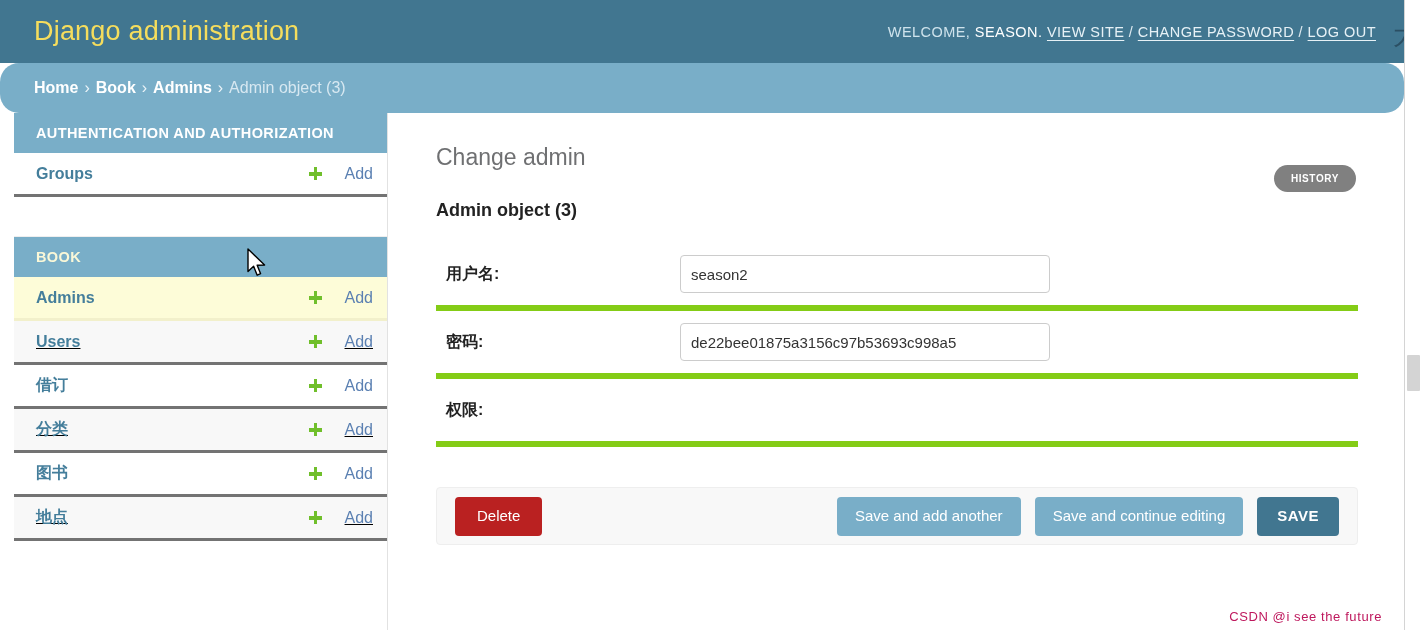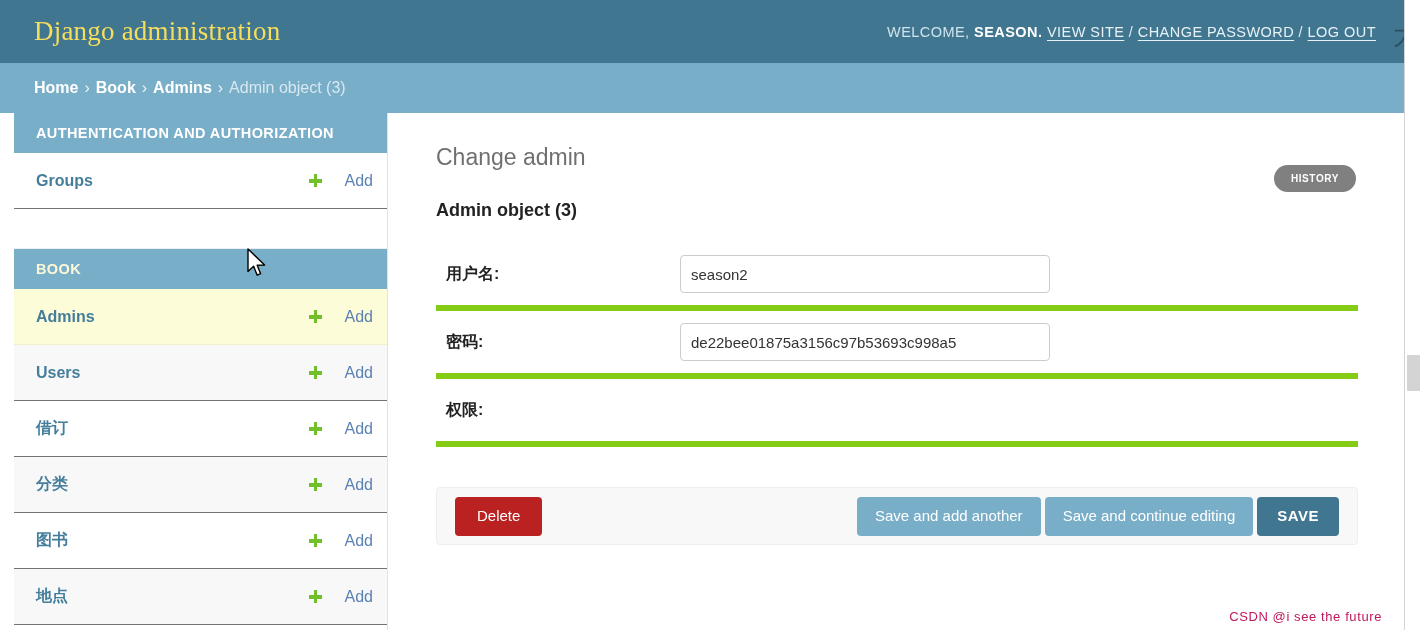--- a/index.html
+++ b/index.html
@@ -30,56 +30,56 @@
     position: relative;
     height: 63px;
     background: #417690;
     color: #fff;
     display: flex;
     align-items: center;
     padding: 0 22px 0 34px;
   }
   #branding {
     flex: 0 0 auto;
-    font-family: Liberation Serif, serif;
   }
   #site-name {
     font-size: 27px;
     font-weight: 300;
     color: #f5dd5d;
     letter-spacing: .2px;
     line-height: 1;
     white-space: nowrap;
   }
   #user-tools {
     margin-left: auto;
     font-size: 14.5px;
     letter-spacing: .45px;
     color: #cfe3ec;
     white-space: nowrap;
     padding-right: 6px;
     text-transform: uppercase;
   }
-  #user-tools .uname { font-weight: bold; color: #fff; }
+  #user-tools .uname { font-weight: normal; color: #fff; }
   #user-tools a {
     color: #e6f1f6;
     text-decoration: underline;
     text-underline-offset: 3px;
   }
   #user-tools .sep { color: #dfeaf0; }
 
   
   #breadcrumbs {
     height: 50px;
     background: #79aec8;
     color: #fff;
     font-size: 16px;
     display: flex;
     align-items: center;
     padding-left: 34px;
+    border-radius: 19px;
   }
   #breadcrumbs a {
     color: #fff;
     text-decoration: none;
     font-weight: bold;
   }
   #breadcrumbs .crumb-sep { margin: 0 6px; color: #eaf3f8; font-weight: normal; }
   #breadcrumbs .current { color: #d7e8f1; }
 
   
@@ -110,26 +110,26 @@
     padding: 10px 12px 10px 22px;
     height: 40px;
     display: flex;
     align-items: center;
     text-transform: uppercase;
   }
   .module-caption.book-caption { color: #faf8d8; }
   .model-row {
     display: flex;
     align-items: center;
-    height: 56px;
-    border-bottom: 1px solid #737373;
+    height: 44px;
+    border-bottom: 3px solid #737373;
     background: #fff;
     font-size: 16px;
   }
-  .model-row.alt { background: #f8f8f8; }
+  .model-row.alt { background: #f8f8f8; text-decoration: underline; }
   .model-row.selected { background: #fdfcd8; border-bottom-color: #f2f0cb; }
   .model-row .model-name {
     padding-left: 22px;
     color: #447e9b;
     font-weight: bold;
     font-size: 16px;
   }
   .model-row .addlink {
     margin-left: auto;
     padding-right: 14px;
@@ -248,21 +248,21 @@
     cursor: pointer;
     font-family: "Liberation Sans", "DejaVu Sans", sans-serif;
     line-height: 1.1;
   }
   .btn-delete { background: #ba2121; padding: 11px 22px; }
   .btn-light { background: #79aec8; }
   .btn-save { background: #417690; font-weight: bold; letter-spacing: .5px; padding: 11px 20px; }
   #submit-row .right-group {
     margin-left: auto;
     display: flex;
-    gap: 4px;
+    gap: 14px;
     align-items: center;
   }
 
   
   #watermark {
     position: absolute;
     right: 22px;
     bottom: 6px;
     font-size: 13px;
     color: #be185d;

